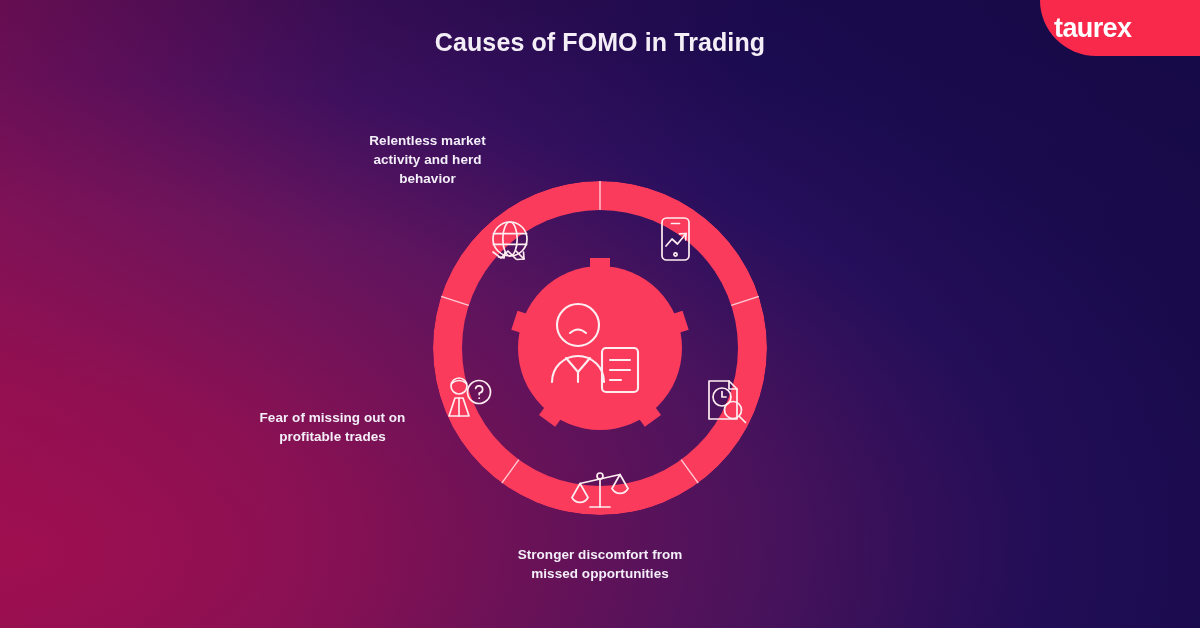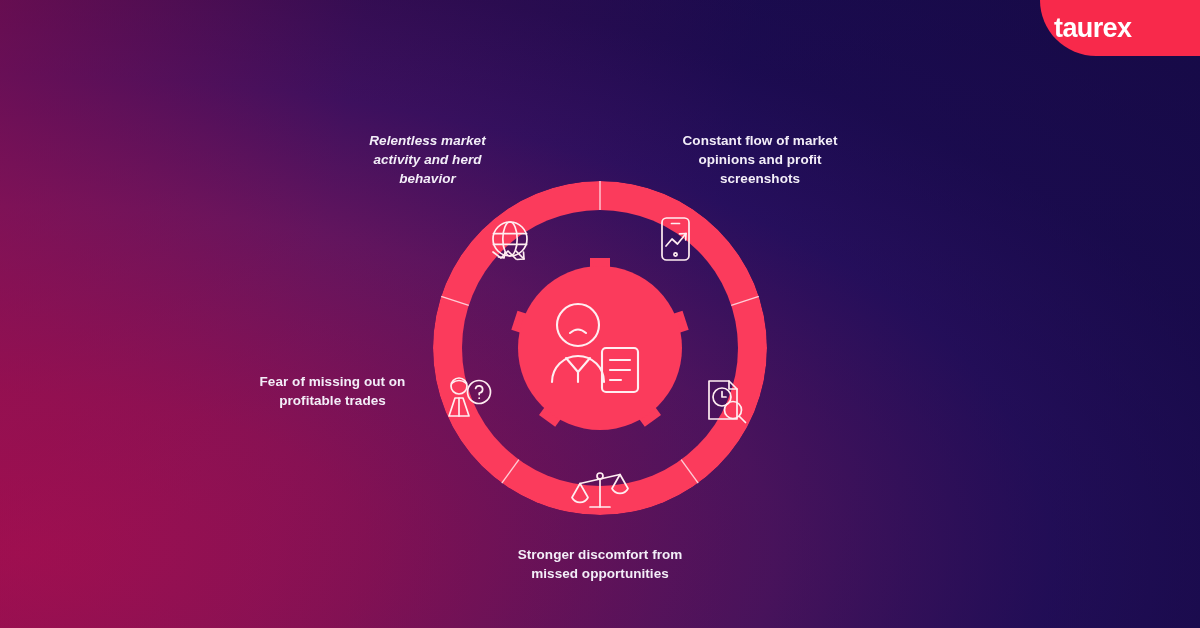--- a/index.html
+++ b/index.html
@@ -69,37 +69,38 @@
   
   .label {
     position:absolute;
     color:#f3eef8;
     font-size:13.5px;
     font-weight:bold;
     line-height:19px;
     text-align:center;
     letter-spacing:0.05px;
   }
-  #label-top-left   { left:355px; top:131px; width:145px;font-style:italic; }
+  #label-top-left   { left:355px; top:131px; width:145px; }
   #label-top-right  { left:665px; top:131px; width:190px; }
-  #label-left       { left:240px; top:372px; width:185px; }
+  #label-left       { left:240px; top:408px; width:185px; }
   #label-right      { left:765px; top:392px; width:190px; }
   #label-bottom     { left:505px; top:545px; width:190px; }
 </style>
 </head>
 <body>
 
 <div id="stage">
   <div id="bg"></div>
   <div id="bg2"></div>
 
   <div id="logo-badge">
     <span id="logo-text">taurex</span>
   </div>
 
+  <div id="title">Causes of FOMO in Trading</div>
 
   <svg id="diagram" viewBox="0 0 1200 628">
     <defs>
 
       <mask id="outer-ring-mask">
         <rect x="0" y="0" width="1200" height="628" fill="black"></rect>
         <circle cx="600" cy="348" r="167" fill="white"></circle>
         <circle cx="600" cy="348" r="138" fill="black"></circle>
       </mask>
     </defs>
@@ -197,19 +198,18 @@
       <path d="M449 416 l6 -18 h8 l6 18 z"></path>
       <path d="M459 398 v18"></path>
       <circle cx="479" cy="392" r="11.5"></circle>
       <path d="M475.6 388.4 a3.6 3.6 0 1 1 3.6 4.6 v1.6"></path>
       <circle cx="479.2" cy="398.2" r="0.9" fill="#ffeef1" stroke="none"></circle>
     </g>
   </svg>
 
   <div class="label" id="label-top-left">Relentless market activity and herd behavior</div>
 
-  <div class="label" id="label-top-right">Constant flow of market opinions and profit screenshots</div>
 
 
   <div class="label" id="label-bottom">Stronger discomfort from missed opportunities</div>
 
   <div class="label" id="label-left">Fear of missing out on profitable trades</div>
 </div>
 
 </body></html>

